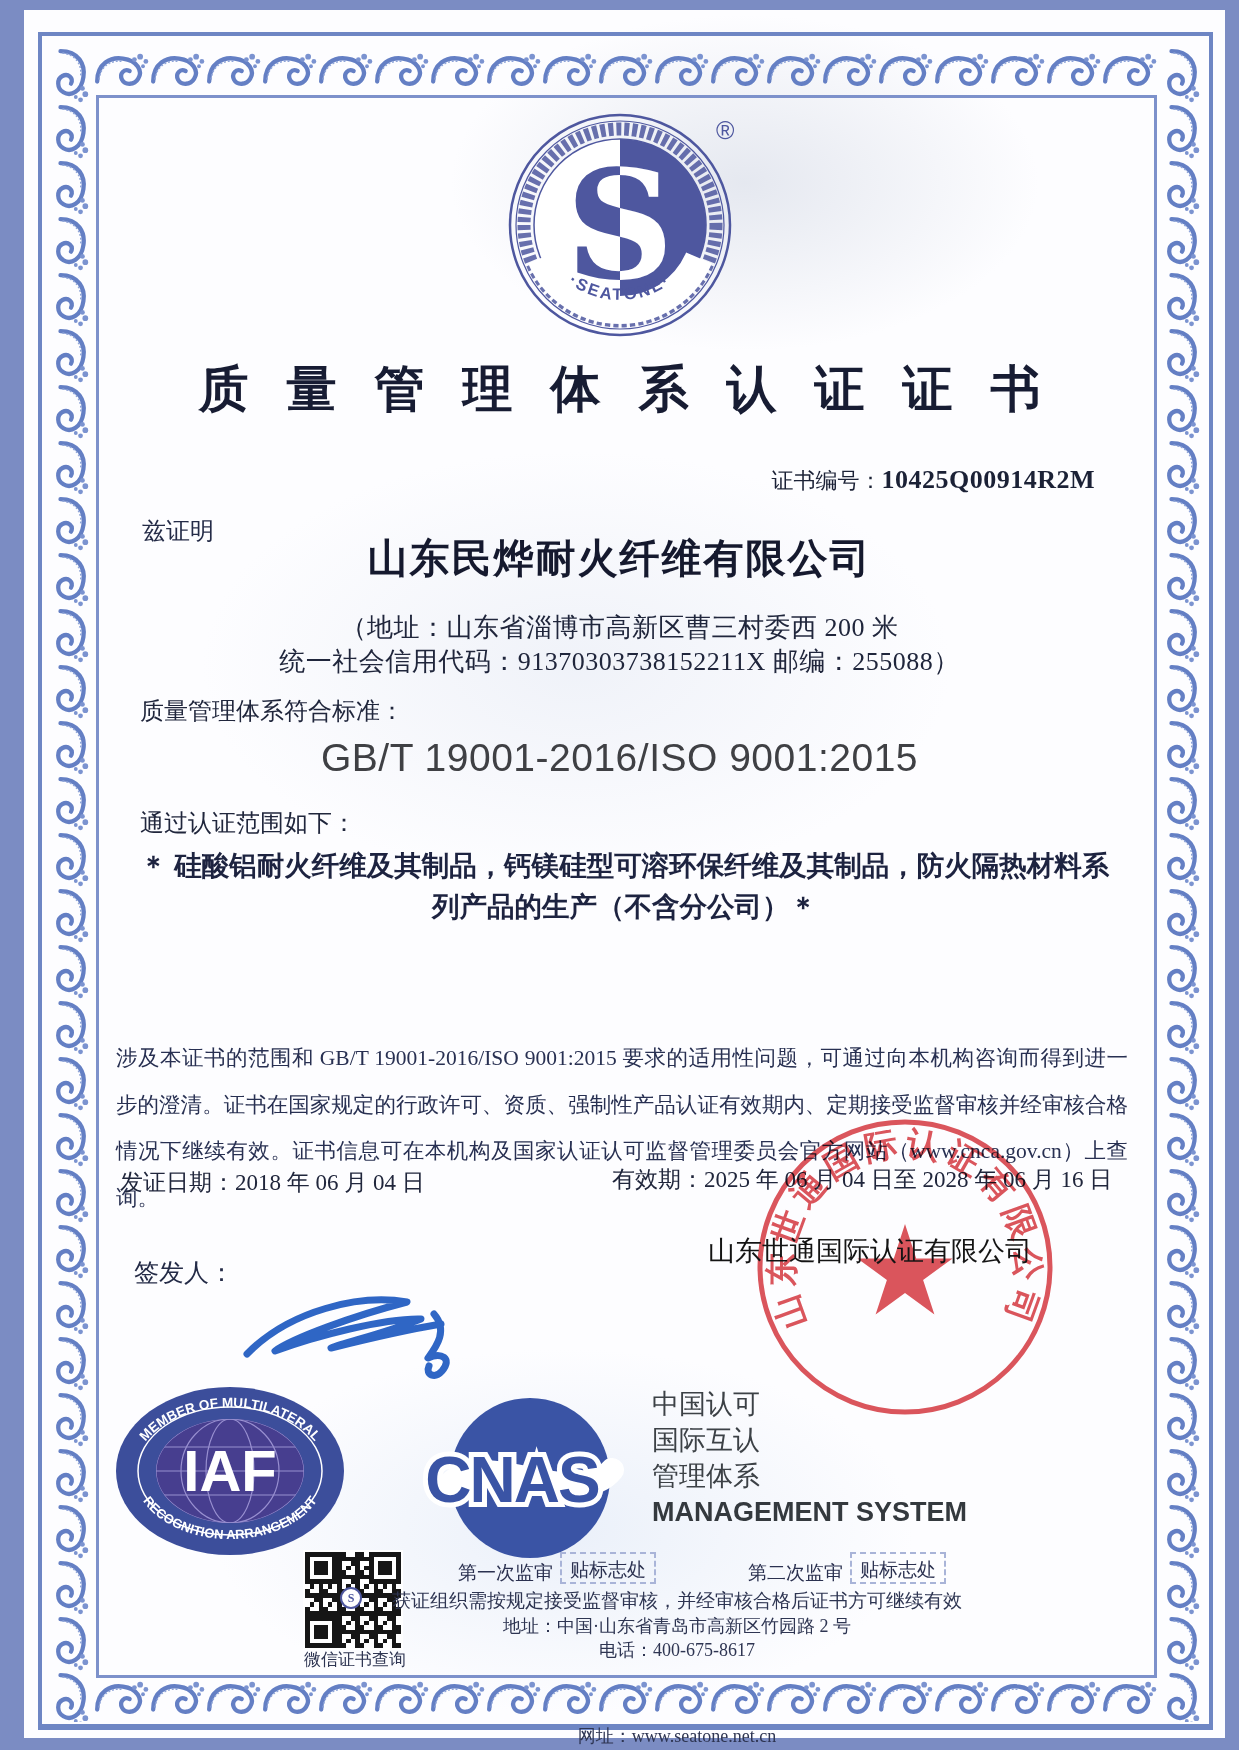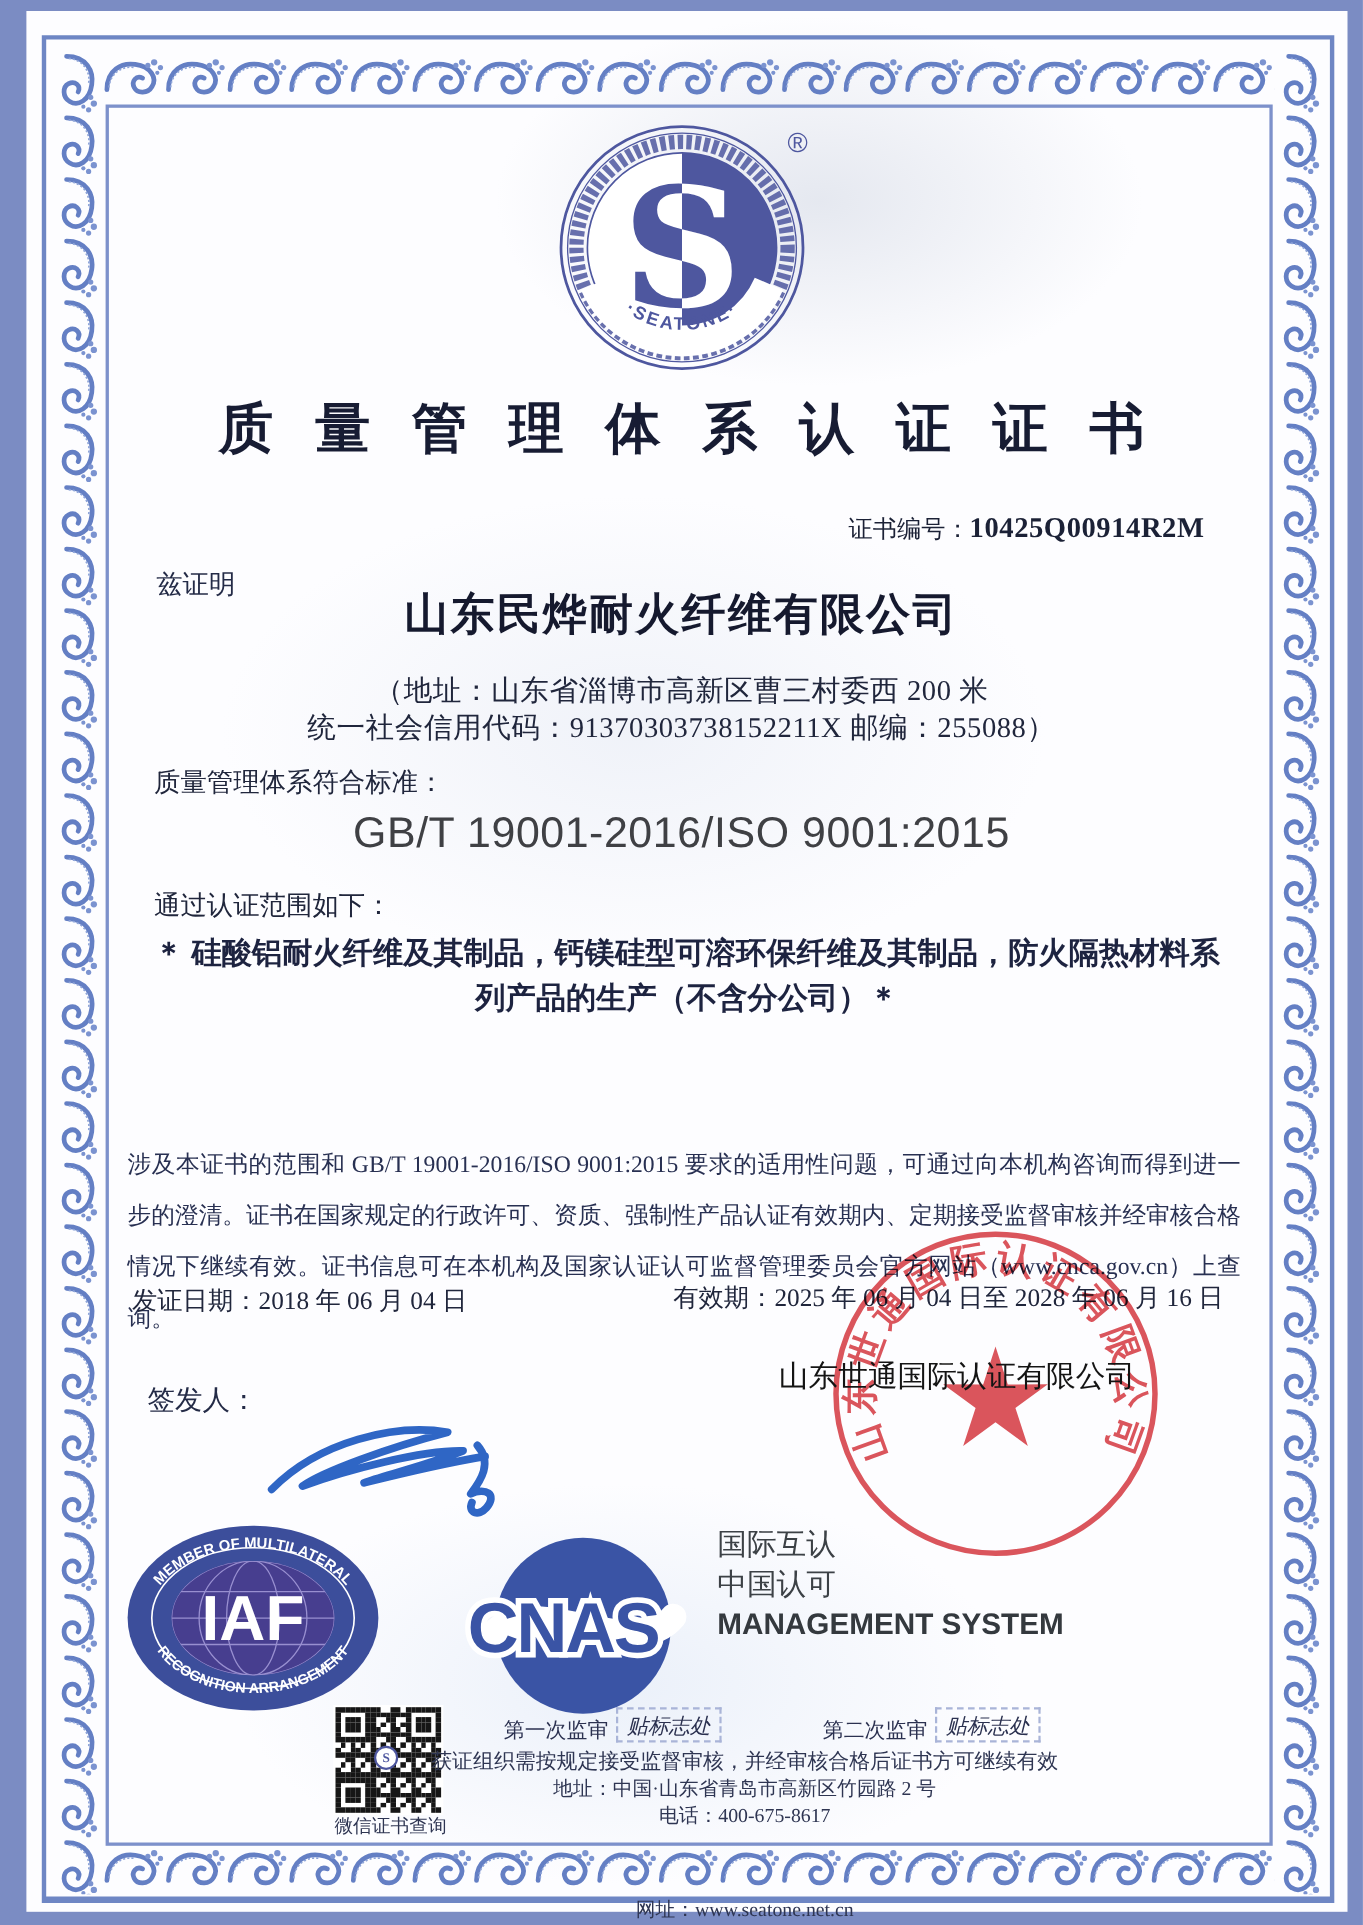--- a/index.html
+++ b/index.html
@@ -60,21 +60,21 @@
   #qr{left:303px;top:1550px;width:100px;height:100px;background:#fff;
     display:grid;grid-template-columns:repeat(21,1fr);grid-template-rows:repeat(21,1fr);
     padding:2px;box-sizing:border-box;}
   #qr .d{background:#161616;}
   .qr-logo{left:340px;top:1587px;width:22px;height:22px;background:#fff;border-radius:50%;
     border:2px solid #4e579f;box-sizing:border-box;z-index:3;
     font-size:12px;font-weight:700;color:#4e579f;text-align:center;line-height:18px;}
   .qr-caption{left:270px;top:1648px;width:170px;text-align:center;font-size:17px;color:#2e3552;}
   .sup-label{top:1560px;font-size:19px;color:#2b3150;}
   .sup-box{top:1552px;width:96px;height:32px;border:2px dashed #a9b4d8;
-    font-size:19px;color:#2b3150;text-align:center;line-height:32px;box-sizing:border-box;font-style:italic;}
+    font-size:19px;color:#2b3150;text-align:center;line-height:32px;box-sizing:border-box;}
   .foot{left:357px;width:640px;text-align:center;color:#2e3552;}
   .note{top:1588px;font-size:19px;}
   .addrline{top:1614px;font-size:18px;}
   .phoneline{top:1638px;font-size:18px;display:flex;justify-content:center;gap:62px;flex-direction:column;}
   .reg{left:716px;top:116px;font-size:25px;color:#4e579f;font-family:"Liberation Sans",sans-serif;}
 </style>
 </head>
 <body>
 
 <div class="page">
@@ -1324,22 +1324,23 @@
 
 <div class="abs" style="left:372px;top:1390px;">
   <svg width="280" height="180" viewBox="0 0 280 180">
     <circle cx="158" cy="88" r="80" fill="#3a54a5"></circle>
     <path d="M76,96 C 112,54 204,124 240,80" fill="none" stroke="#ffffff" stroke-width="24" stroke-linecap="round"></path>
     <text x="140" y="112" font-size="64" font-weight="bold" text-anchor="middle" font-family="'Liberation Sans','DejaVu Sans',sans-serif" fill="#3a54a5" stroke="#ffffff" stroke-width="10" paint-order="stroke" letter-spacing="-2">CNAS</text>
   </svg>
 </div>
 
 <div class="abs accred">
+  <div class="cn">中国认可</div>
   <div class="cn">国际互认</div>
-  <div class="cn">中国认可</div>
+  <div class="cn">管理体系</div>
   <div class="en">MANAGEMENT SYSTEM</div>
 </div>
 
 <div id="qr" class="abs">
     <div class="d"></div>
     <div class="d"></div>
     <div class="d"></div>
     <div class="d"></div>
     <div class="d"></div>
     <div class="d"></div>

